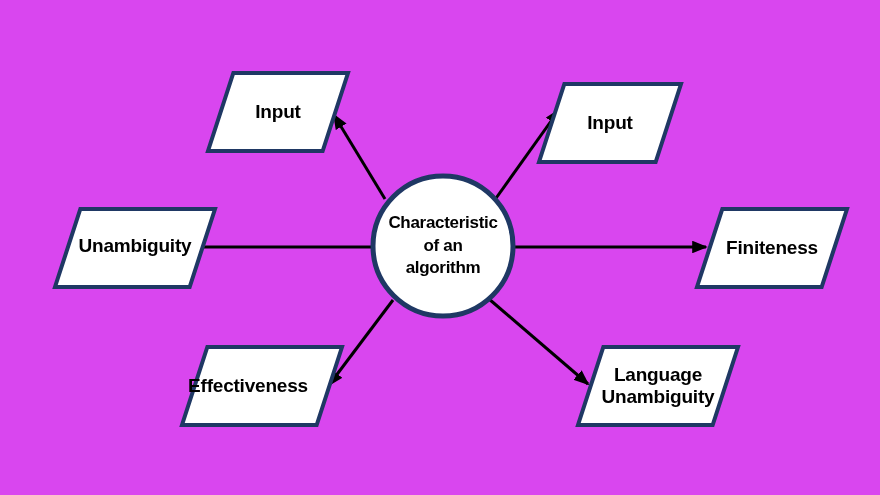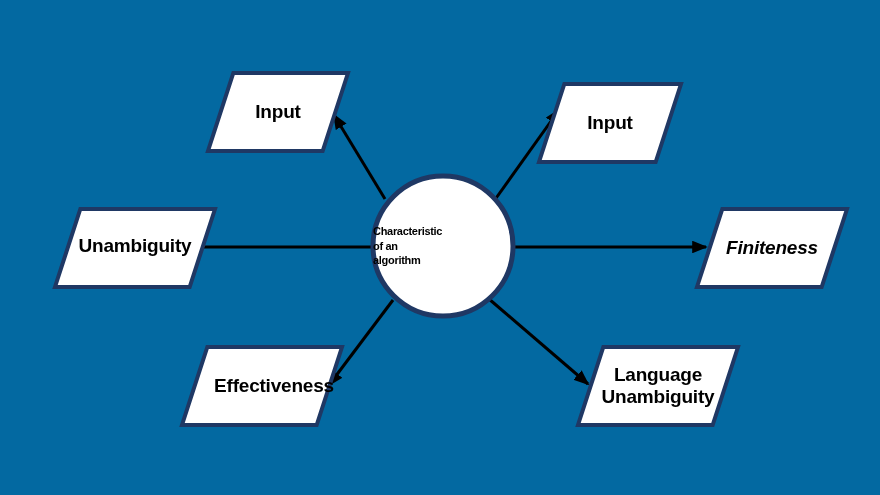--- a/index.html
+++ b/index.html
@@ -10,21 +10,21 @@
   body {
     width: 880px;
     height: 495px;
     font-family: "Liberation Sans", sans-serif;
     overflow: hidden;
   }
   #canvas {
     position: relative;
     width: 880px;
     height: 495px;
-    background: #0369a1;
+    background: #d946ef;
   }
   #diagram-svg {
     position: absolute;
     left: 0;
     top: 0;
     width: 880px;
     height: 495px;
   }
   .node-label {
     position: absolute;
@@ -37,26 +37,26 @@
     font-size: 19px;
     line-height: 1.15;
     letter-spacing: -0.2px;
     pointer-events: none;
     white-space: pre-line;
   }
   .center-label {
     position: absolute;
     display: flex;
     flex-direction: column;
-    align-items: flex-start;
+    align-items: center;
     justify-content: center;
     text-align: center;
     color: #000000;
     font-weight: bold;
-    font-size: 11px;
+    font-size: 17px;
     line-height: 1.32;
     letter-spacing: -0.3px;
   }
 </style>
 </head>
 <body>
 
 <div id="canvas">
 
   <svg id="diagram-svg" viewBox="0 0 880 495">
@@ -82,22 +82,22 @@
         <polygon points="207.3437363061667,347 342,347 316.6562636938333,425 182,425" fill="#FFFFFF" stroke="#1F3864" stroke-width="4" stroke-linejoin="miter"></polygon>
         <polygon points="603.3437363061666,347 738,347 712.6562636938334,425 578,425" fill="#FFFFFF" stroke="#1F3864" stroke-width="4" stroke-linejoin="miter"></polygon>
         <circle cx="443" cy="246" r="70" fill="#FFFFFF" stroke="#1F3864" stroke-width="5"></circle>
       </g>
   </svg>
 
   <div id="labels-layer">
       <div class="node-label" style="left: 208px; top: 73px; width: 140px; height: 78px;">Input</div>
       <div class="node-label" style="left: 539px; top: 84px; width: 142px; height: 78px;">Input</div>
       <div class="node-label" style="left: 55px; top: 207px; width: 160px; height: 78px;">Unambiguity</div>
-      <div class="node-label" style="left: 697px; top: 209px; width: 150px; height: 78px; font-style: italic;">Finiteness</div>
-      <div class="node-label" style="left: 194px; top: 347px; width: 160px; height: 78px;">Effectiveness</div>
+      <div class="node-label" style="left: 697px; top: 209px; width: 150px; height: 78px;">Finiteness</div>
+      <div class="node-label" style="left: 168px; top: 347px; width: 160px; height: 78px;">Effectiveness</div>
       <div class="node-label" style="left: 578px; top: 347px; width: 160px; height: 78px;">Language
 Unambiguity</div>
     </div>
 
   <div class="center-label" id="center-label" style="left: 373px; top: 176px; width: 140px; height: 140px;">
       <span>Characteristic</span>
       <span>of an</span>
       <span>algorithm</span>
     </div>
 

